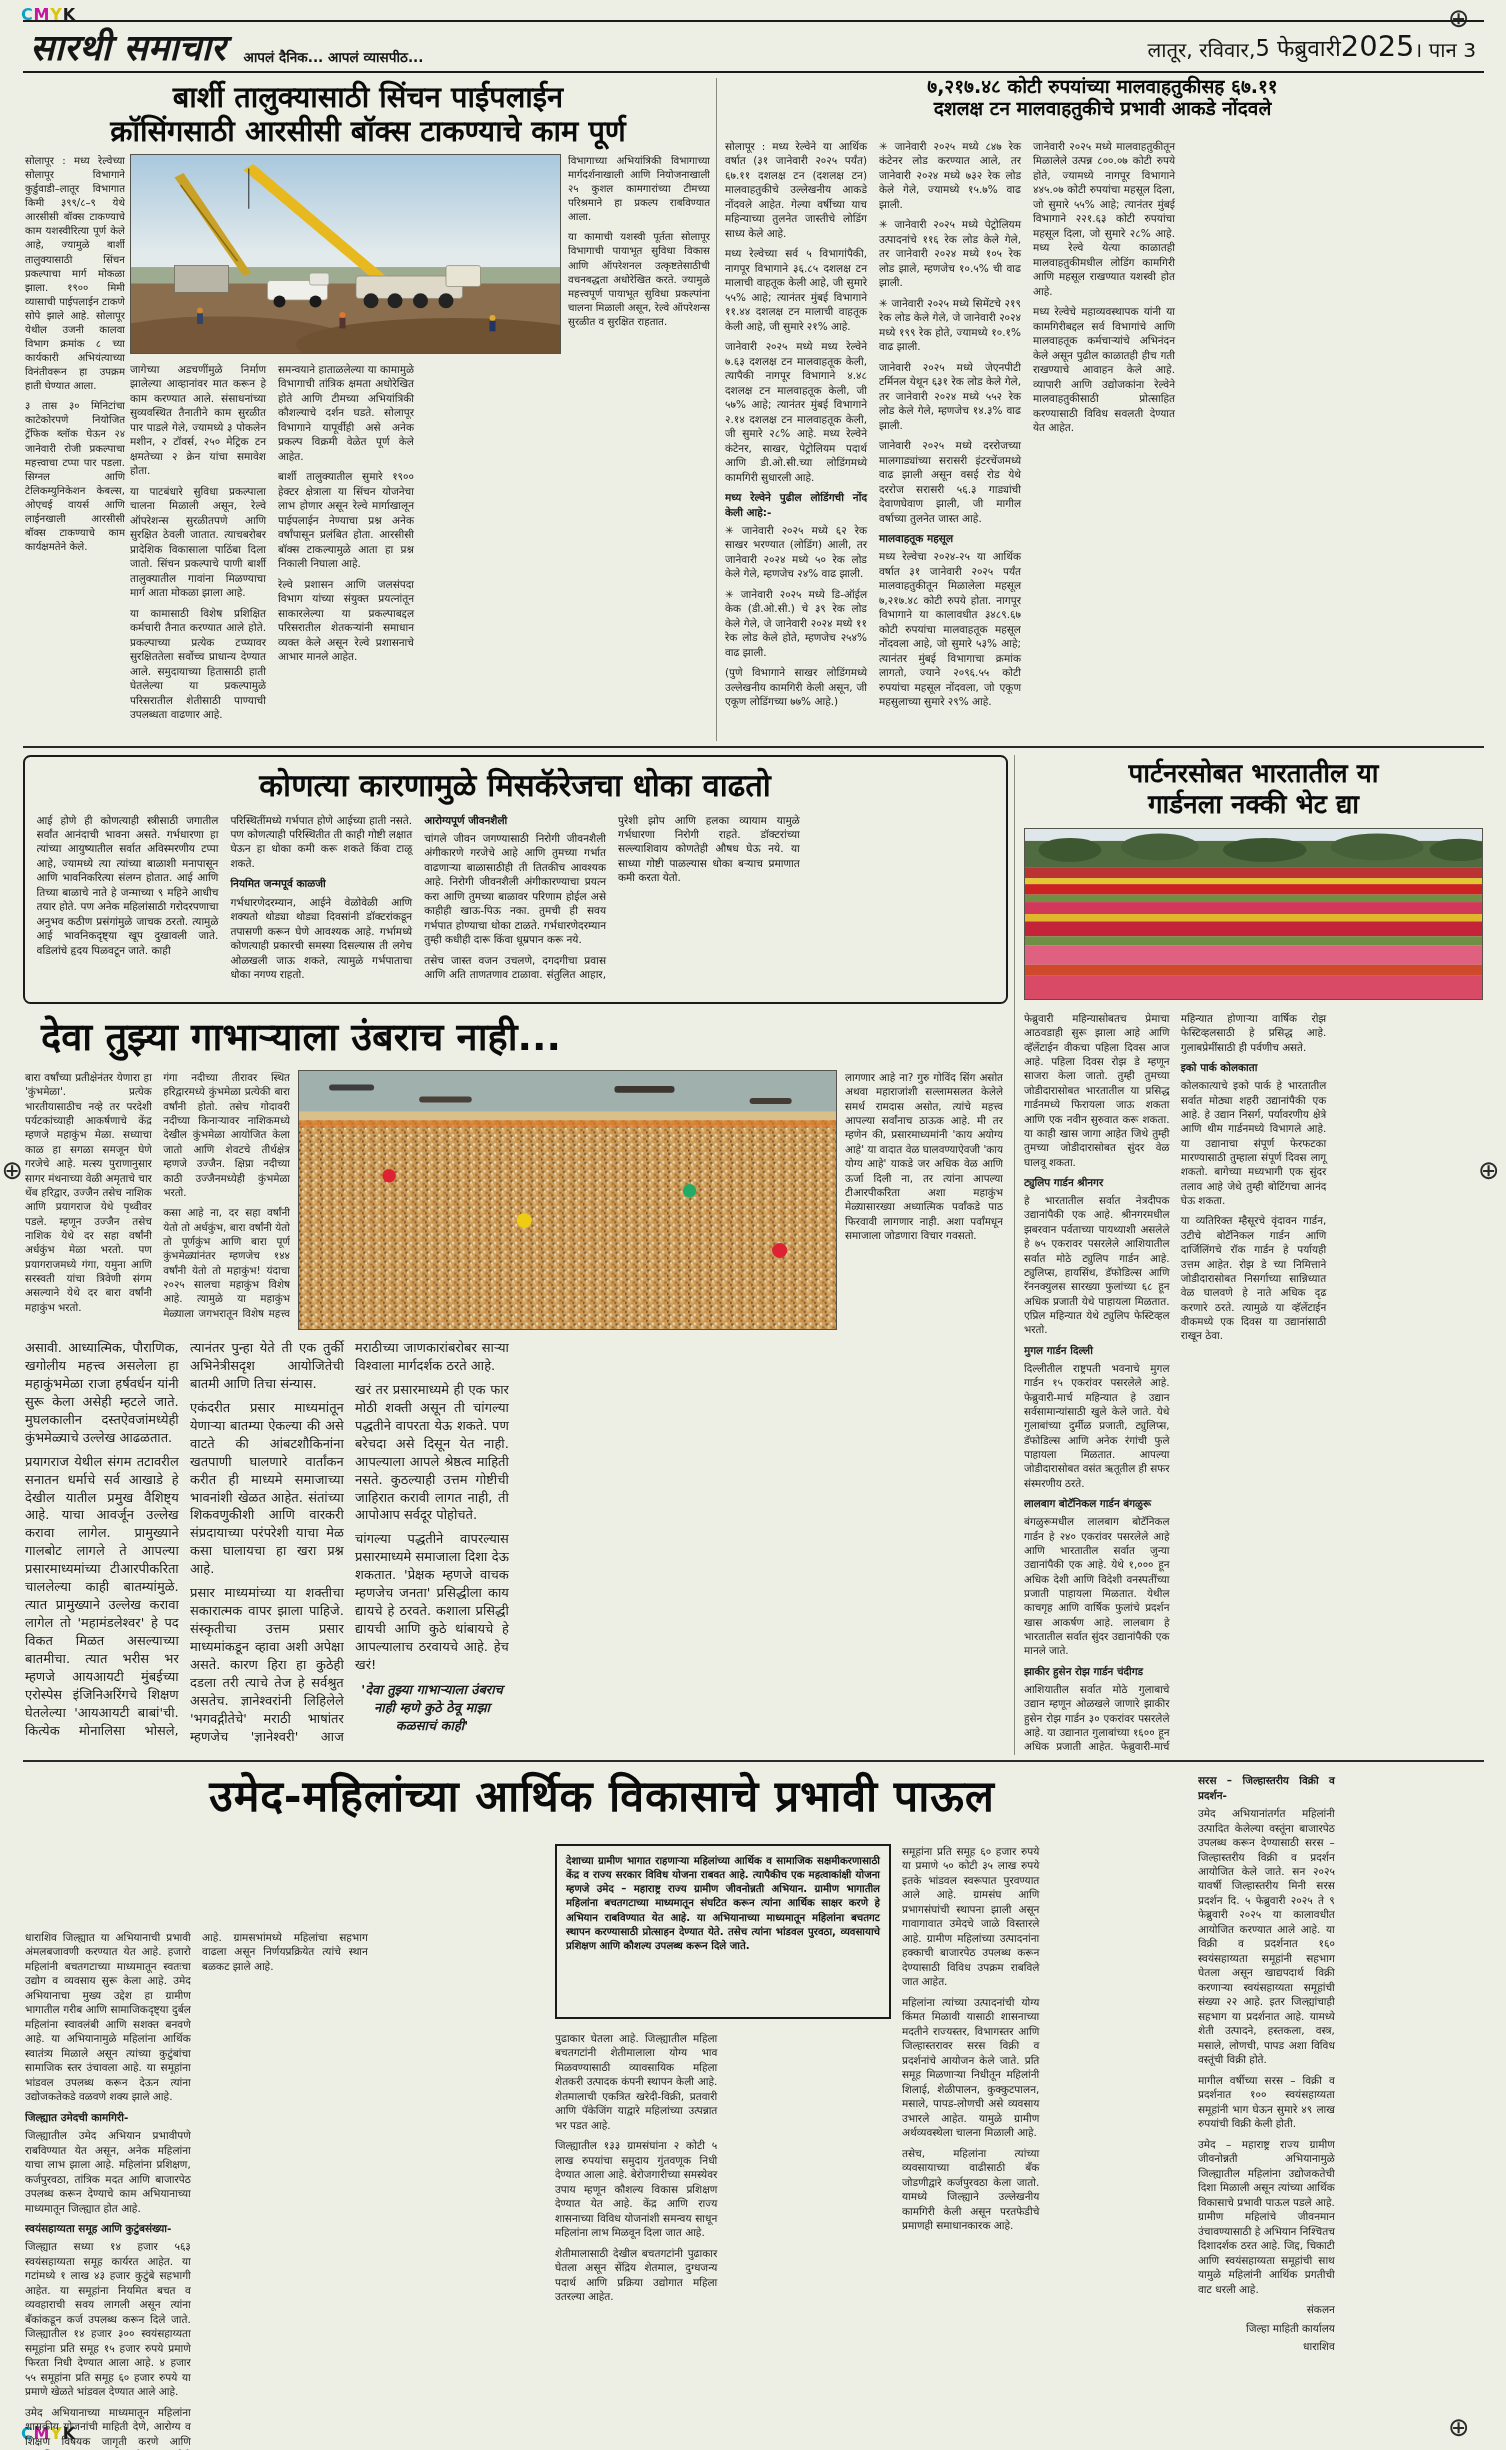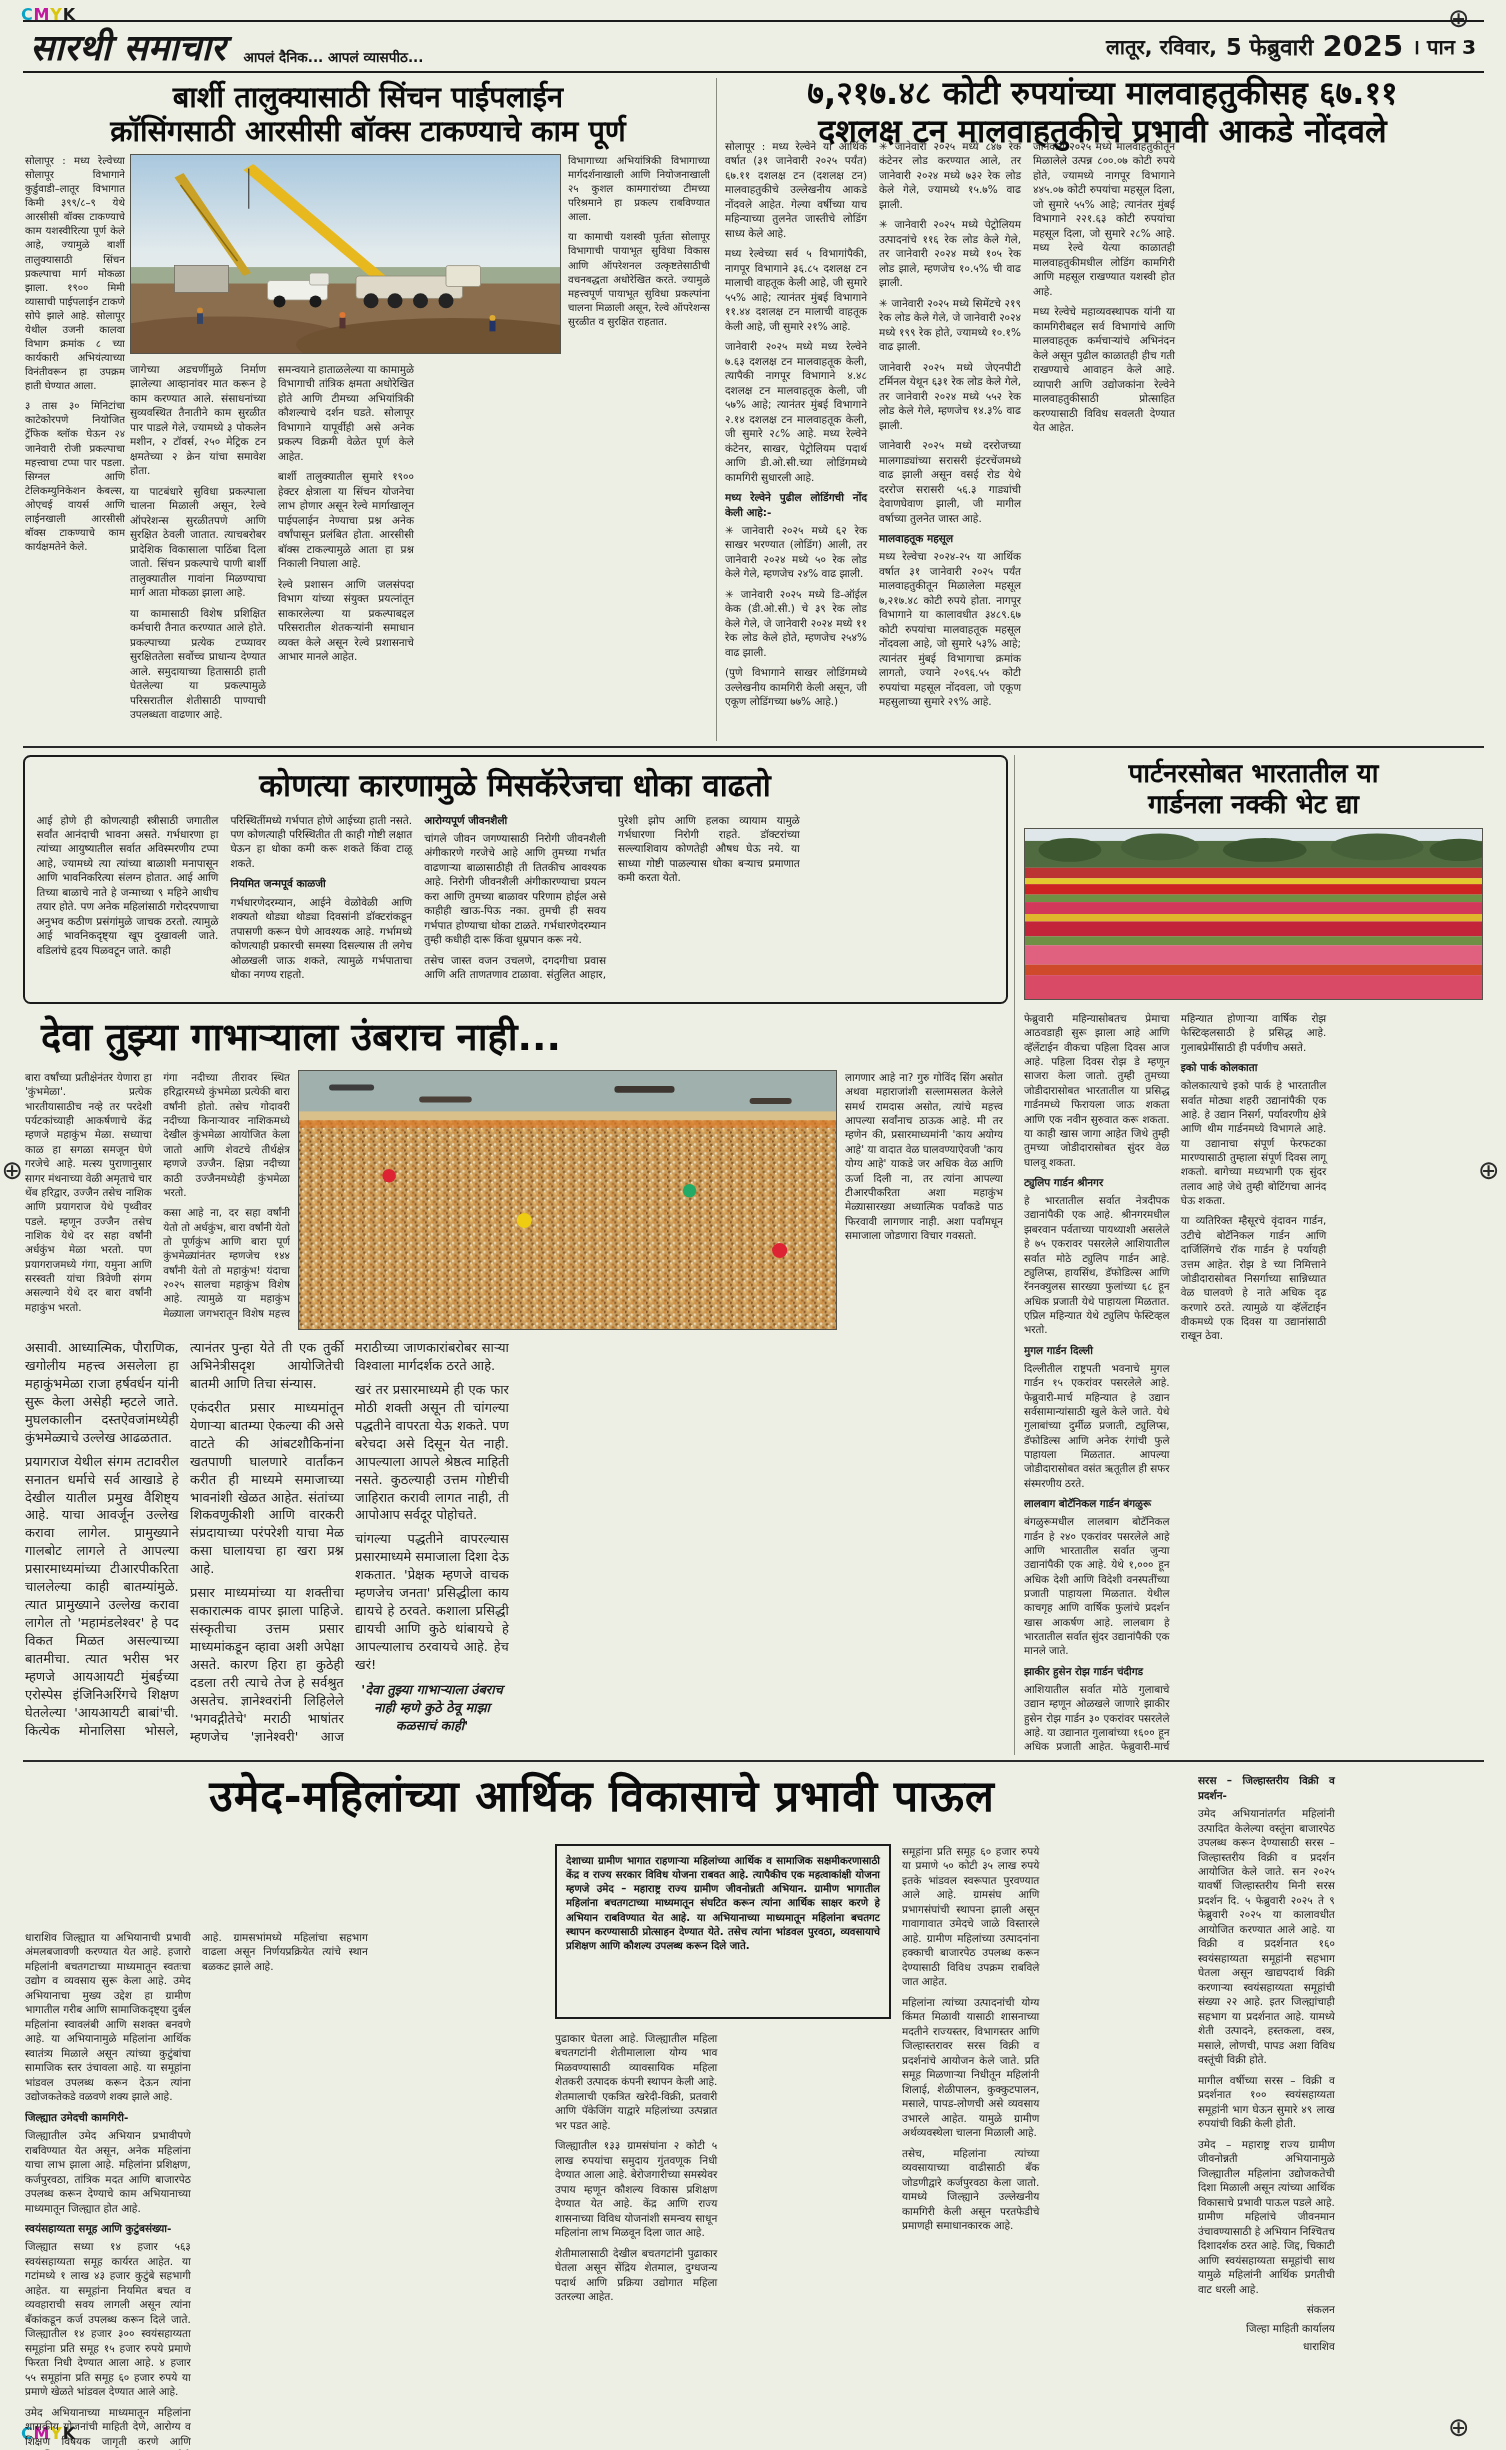--- a/index.html
+++ b/index.html
@@ -7,26 +7,26 @@
        font-family:"DejaVu Sans","Liberation Sans",sans-serif;color:#161616;overflow:hidden;}
   .abs{position:absolute;}
   .cross{font-size:25.6px;color:#2b2b2b;line-height:1;}
   .cmyk{font-size:16px;font-weight:bold;letter-spacing:0.8px;}
   .cmyk .c{color:#0aa3c6;} .cmyk .m{color:#c218a0;} .cmyk .y{color:#d9c50a;} .cmyk .k{color:#1c1c1c;}
 
   .header{left:22.6px;top:19.6px;width:1461px;height:53px;border-top:2.3px solid #1b1b1b;
           border-bottom:2.3px solid #1b1b1b;display:flex;align-items:center;padding:0 7.5px;box-sizing:border-box;}
   .masthead{font-size:36px;font-weight:bold;font-style:italic;white-space:nowrap;}
   .tagline{font-size:13.6px;font-weight:bold;margin-left:18px;margin-top:21px;white-space:nowrap;}
-  .dateline{margin-left:auto;display:flex;align-items:center;gap:9px;font-weight:bold;white-space:nowrap;}
+  .dateline{margin-left:auto;display:flex;align-items:flex-end;font-weight:normal;white-space:nowrap;}
   .dl-city{font-size:20.3px;} .dl-date{font-size:22.6px;} .dl-year{font-size:29px;} .dl-page{font-size:20.3px;}
 
   .headline{position:absolute;font-weight:bold;color:#0b0b0b;text-align:center;line-height:1.18;}
   .hl-a{left:27px;top:80px;width:682px;font-size:29px;}
-  .hl-b{left:723px;top:75px;width:759px;font-size:32px;}
+  .hl-b{left:723px;top:75px;width:759px;font-size:19px;}
   .hl-d{left:1023px;top:758px;width:461px;font-size:26px;}
   .hl-e{left:41px;top:1015px;width:866px;font-size:38px;text-align:left;}
   .hl-f{left:41px;top:1771px;width:1122px;font-size:43px;letter-spacing:0.8px;}
 
   .body-text{position:absolute;font-size:10.5px;line-height:1.38;text-align:justify;overflow:hidden;color:#1d1d1d;}
   .body-text .para{margin-bottom:6px;}
   .body-text .subhead{font-weight:bold;margin:2.3px 0 3.8px;}
   .body-text .bullet{margin-bottom:6px;}
   .body-text .quote{font-weight:bold;font-style:italic;text-align:center;margin:7.5px 1.5px;}
   .body-text .byline{font-weight:normal;text-align:right;margin-top:4px;}

